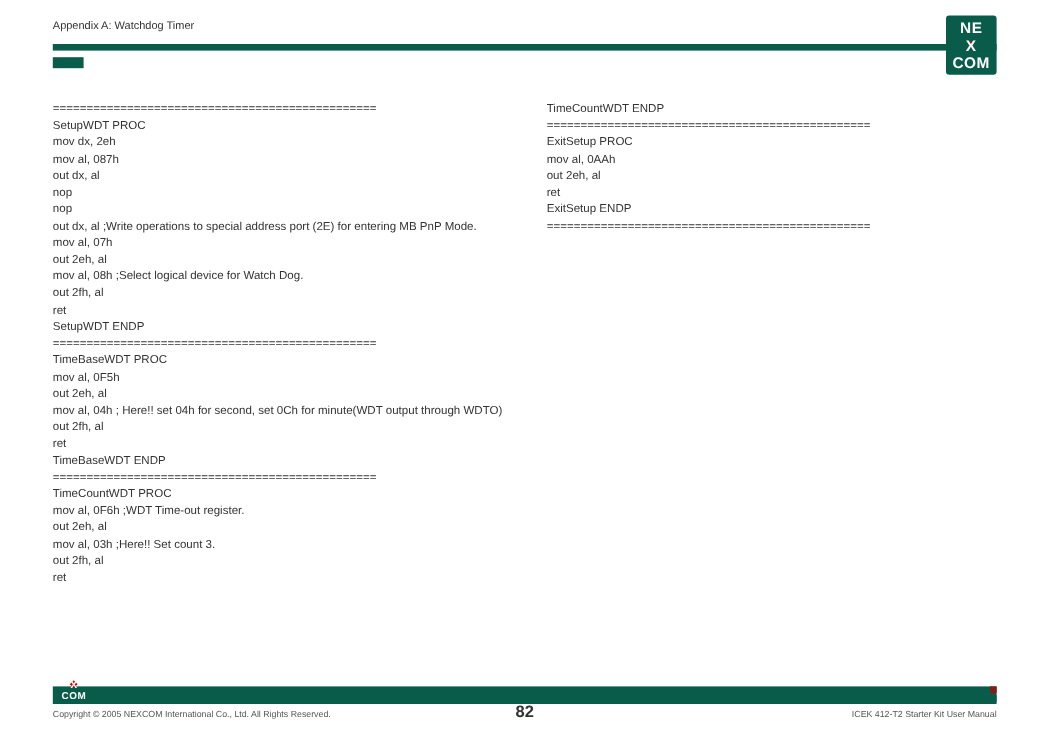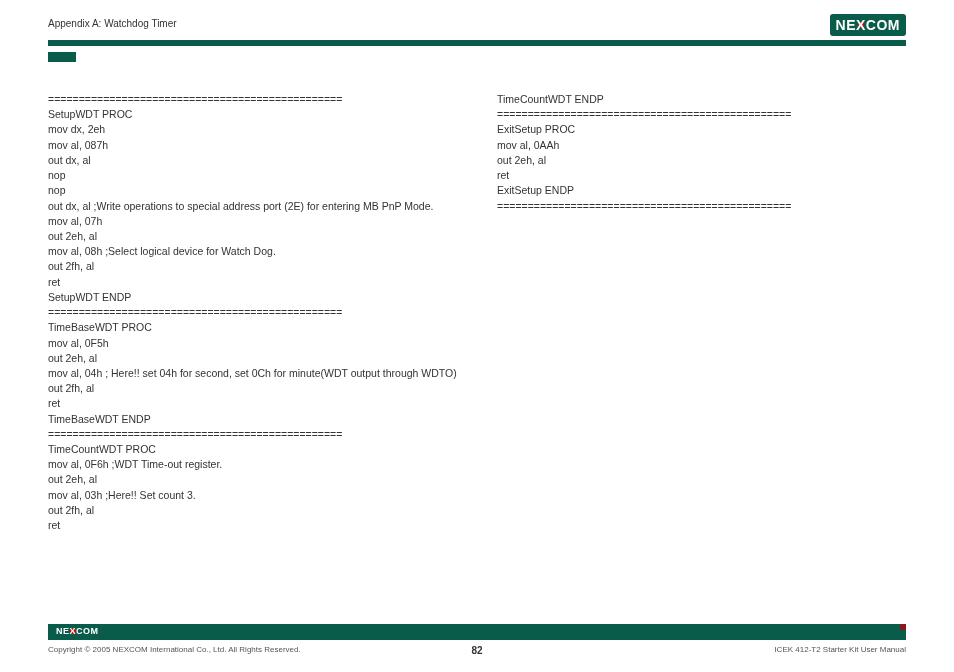--- a/index.html
+++ b/index.html
@@ -9,23 +9,23 @@
 .logo-top { position: absolute; right: 48px; top: -4px; }
 .hr-top { position: absolute; top: 40px; left: 48px; right: 48px; height: 6px; background: #0a5c4a; }
 .hr-accent { position: absolute; top: 52px; left: 48px; width: 28px; height: 10px; background: #0a5c4a; }
 .content { position: absolute; top: 92px; left: 48px; right: 48px; display: flex; gap: 40px; }
 .col { flex: 1; font-size: 10.5px; line-height: 1.45; color: #333; }
 .col p { margin: 0; white-space: pre-wrap; }
 .footer-bar { position: absolute; bottom: 32px; left: 48px; right: 48px; height: 16px; background: #0a5c4a; }
 .logo-bot { position: absolute; left: 52px; bottom: 34px; }
 .footer-dots { position: absolute; right: 48px; bottom: 32px; width: 16px; height: 16px; }
 .copyright { position: absolute; bottom: 18px; left: 48px; font-size: 8px; color: #555; }
-.pagenum { position: absolute; bottom: 16px; left: 50%; transform: translateX(-50%); font-size: 10px; font-weight: bold; color: #333; }
+.pagenum { position: absolute; bottom: 16px; left: 50%; transform: translateX(-50%); font-size: 15px; font-weight: bold; color: #333; }
 .manual-name { position: absolute; bottom: 18px; right: 48px; font-size: 8px; color: #555; }
-.nx-logo { display: inline-flex; align-items: center; background: #0a5c4a; border-radius: 3px; padding: 3px 6px; font-weight: bold; color: #fff; font-size: 14px; letter-spacing: 0.5px; }
+.nx-logo { display: inline-flex; align-items: center; background: #0a5c4a; border-radius: 3px; padding: 3px 6px; font-weight: bold; color: #fff; font-size: 14px; letter-spacing: 0.5px; flex-direction: column; }
 .nx-logo .x { color: #fff; position: relative; display: inline-block; }
 .nx-logo .x::before { content: ""; position: absolute; left: 50%; top: 50%; width: 5px; height: 5px; background: #d00; transform: translate(-50%,-50%) rotate(45deg); z-index: 0; }
 .nx-logo .x span { position: relative; z-index: 1; }
 .nx-logo-sm { font-size: 9px; padding: 1px 4px; background: transparent; color: #fff; }
 .footer-sq { position: absolute; width: 6px; height: 6px; }
 </style>
 </head>
 <body>
 
 <div class="header">

